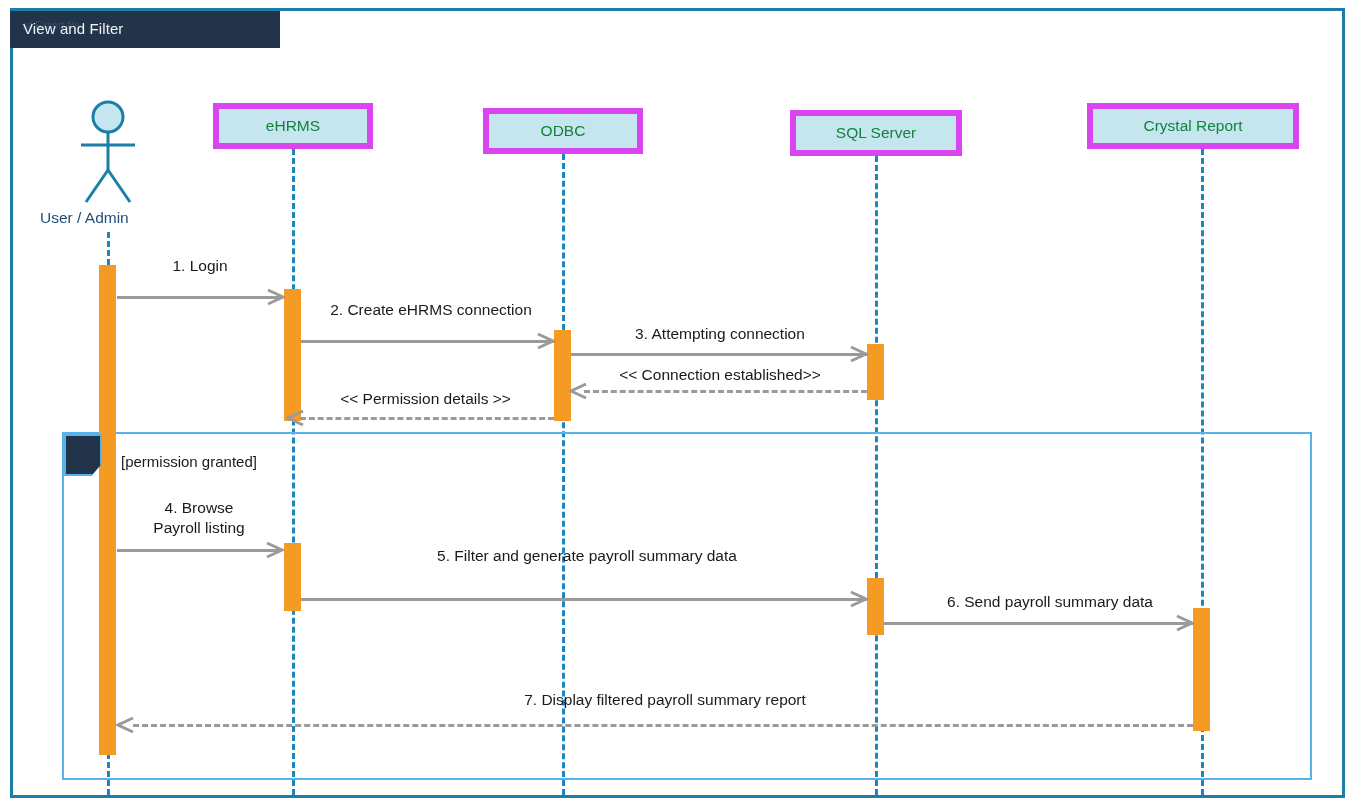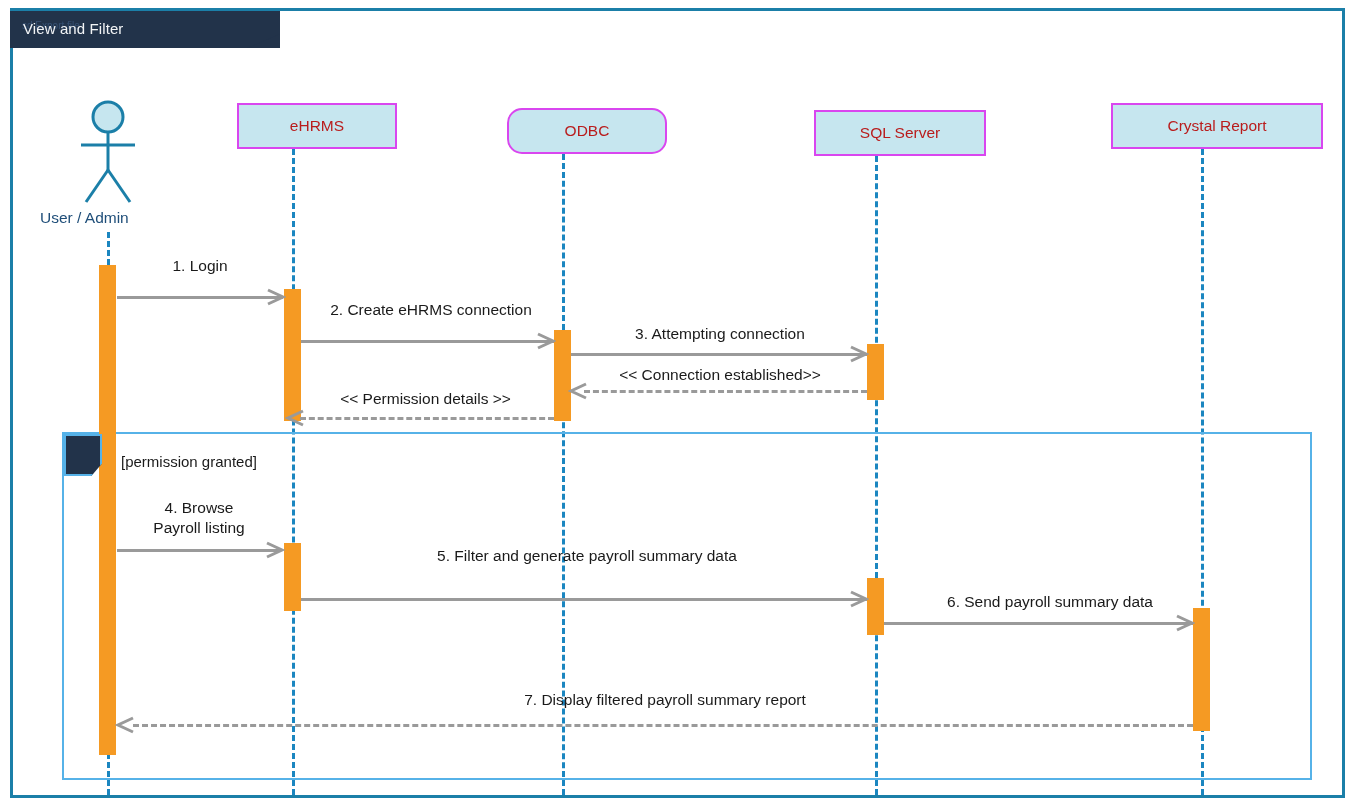--- a/index.html
+++ b/index.html
@@ -62,30 +62,29 @@
     color: #3d5a80;
     font-size: 10px;
     opacity: .75;
     z-index: 1;
   }
 
   
   .lifeline-box {
     position: absolute;
     background: #c6e6ef;
-    border: 2px solid #d946ef;
-    box-sizing: border-box;
-    color: #b91c1c;
+    border: 6px solid #d946ef;
+    box-sizing: border-box;
+    color: #15803d;
     font-size: 15.5px;
     display: flex;
     align-items: center;
     justify-content: center;
     text-align: center;
     z-index: 3;
-    margin-left: 24px;
   }
   .lifeline-dash {
     position: absolute;
     width: 0;
     border-left: 3px dashed #1b86c0;
     z-index: 1;
   }
   .actor-wrap {
     position: absolute;
     z-index: 3;
@@ -185,21 +184,21 @@
       <line x1="9" y1="45" x2="63" y2="45" stroke="#1b7fa8" stroke-width="3"></line>
       <line x1="36" y1="70" x2="14" y2="102" stroke="#1b7fa8" stroke-width="3"></line>
       <line x1="36" y1="70" x2="58" y2="102" stroke="#1b7fa8" stroke-width="3"></line>
     </svg>
   </div>
   <div class="actor-label" style="left:40px; top:209px; width:136px;">User / Admin</div>
 
   <div class="lifeline-box" style="left:213px;  top:103px; width:160px; height:46px;">
     <span>eHRMS</span>
   </div>
-  <div class="lifeline-box" style="left:483px;  top:108px; width:160px; height:46px;border-radius:15px;">
+  <div class="lifeline-box" style="left:483px;  top:108px; width:160px; height:46px;">
     <span>ODBC</span>
   </div>
   <div class="lifeline-box" style="left:790px;  top:110px; width:172px; height:46px;">
     <span>SQL Server</span>
   </div>
   <div class="lifeline-box" style="left:1087px; top:103px; width:212px; height:46px;">
     <span>Crystal Report</span>
   </div>
 
   <div class="fragment" style="left:62px; top:432px; width:1250px; height:348px;"></div>

